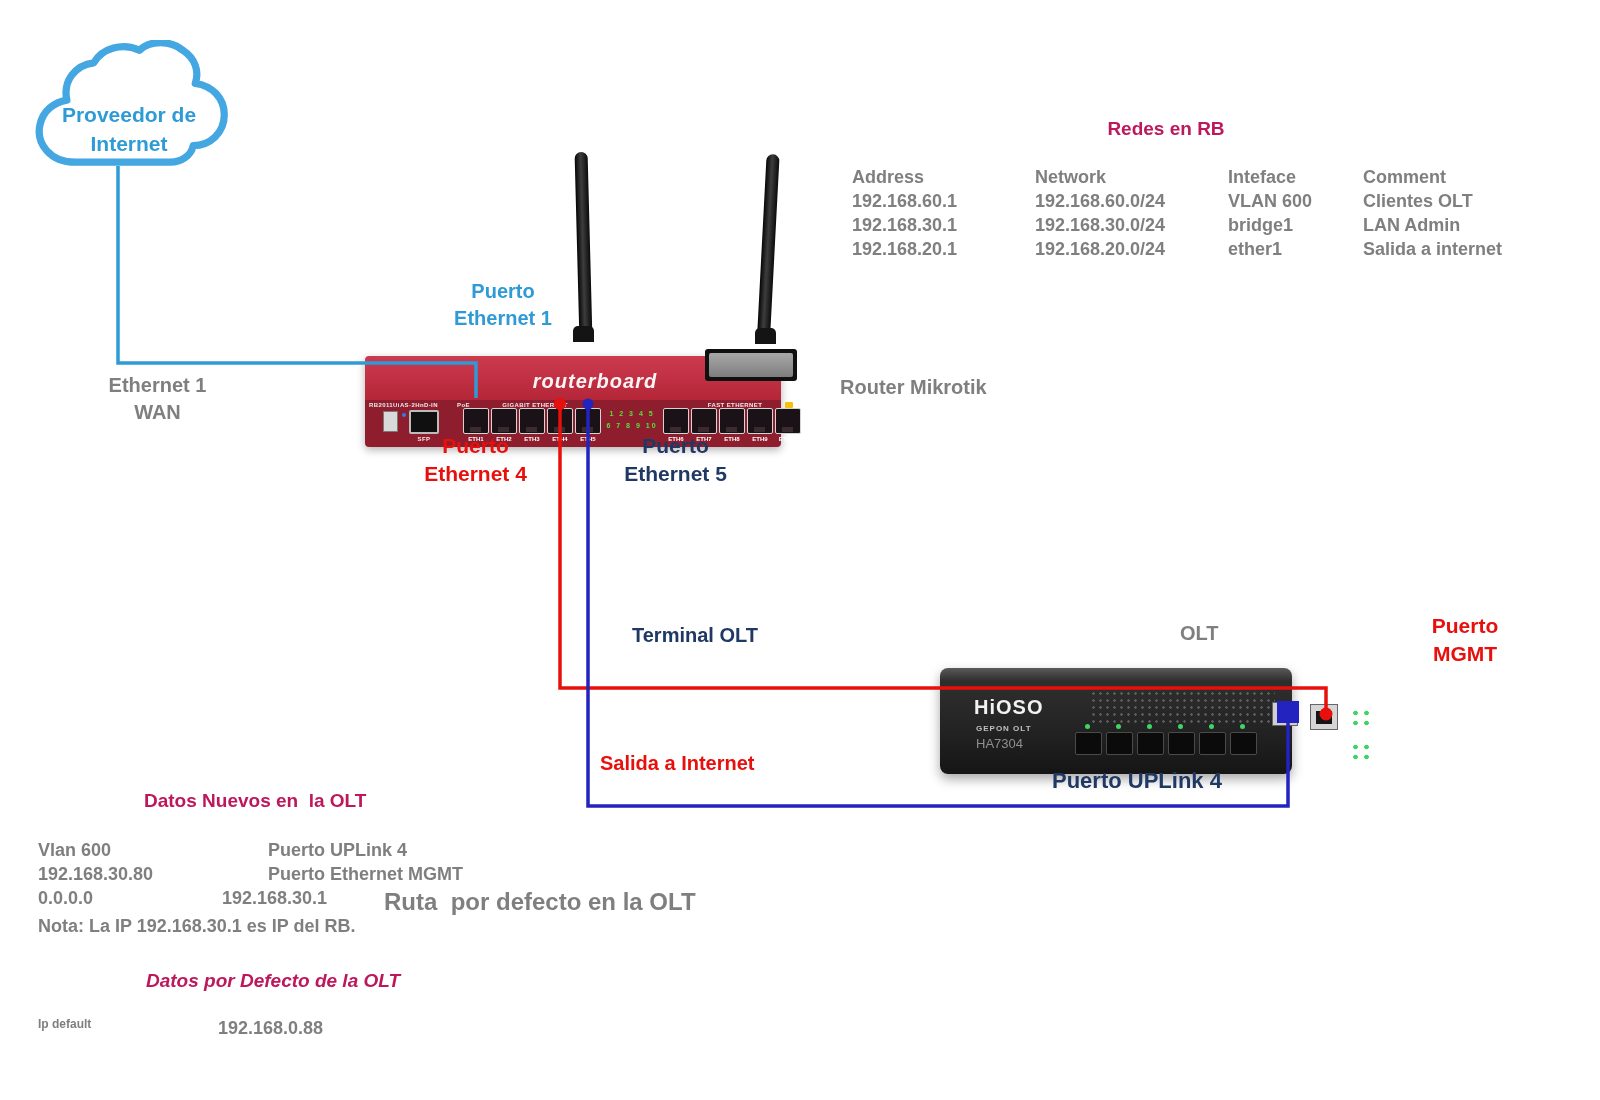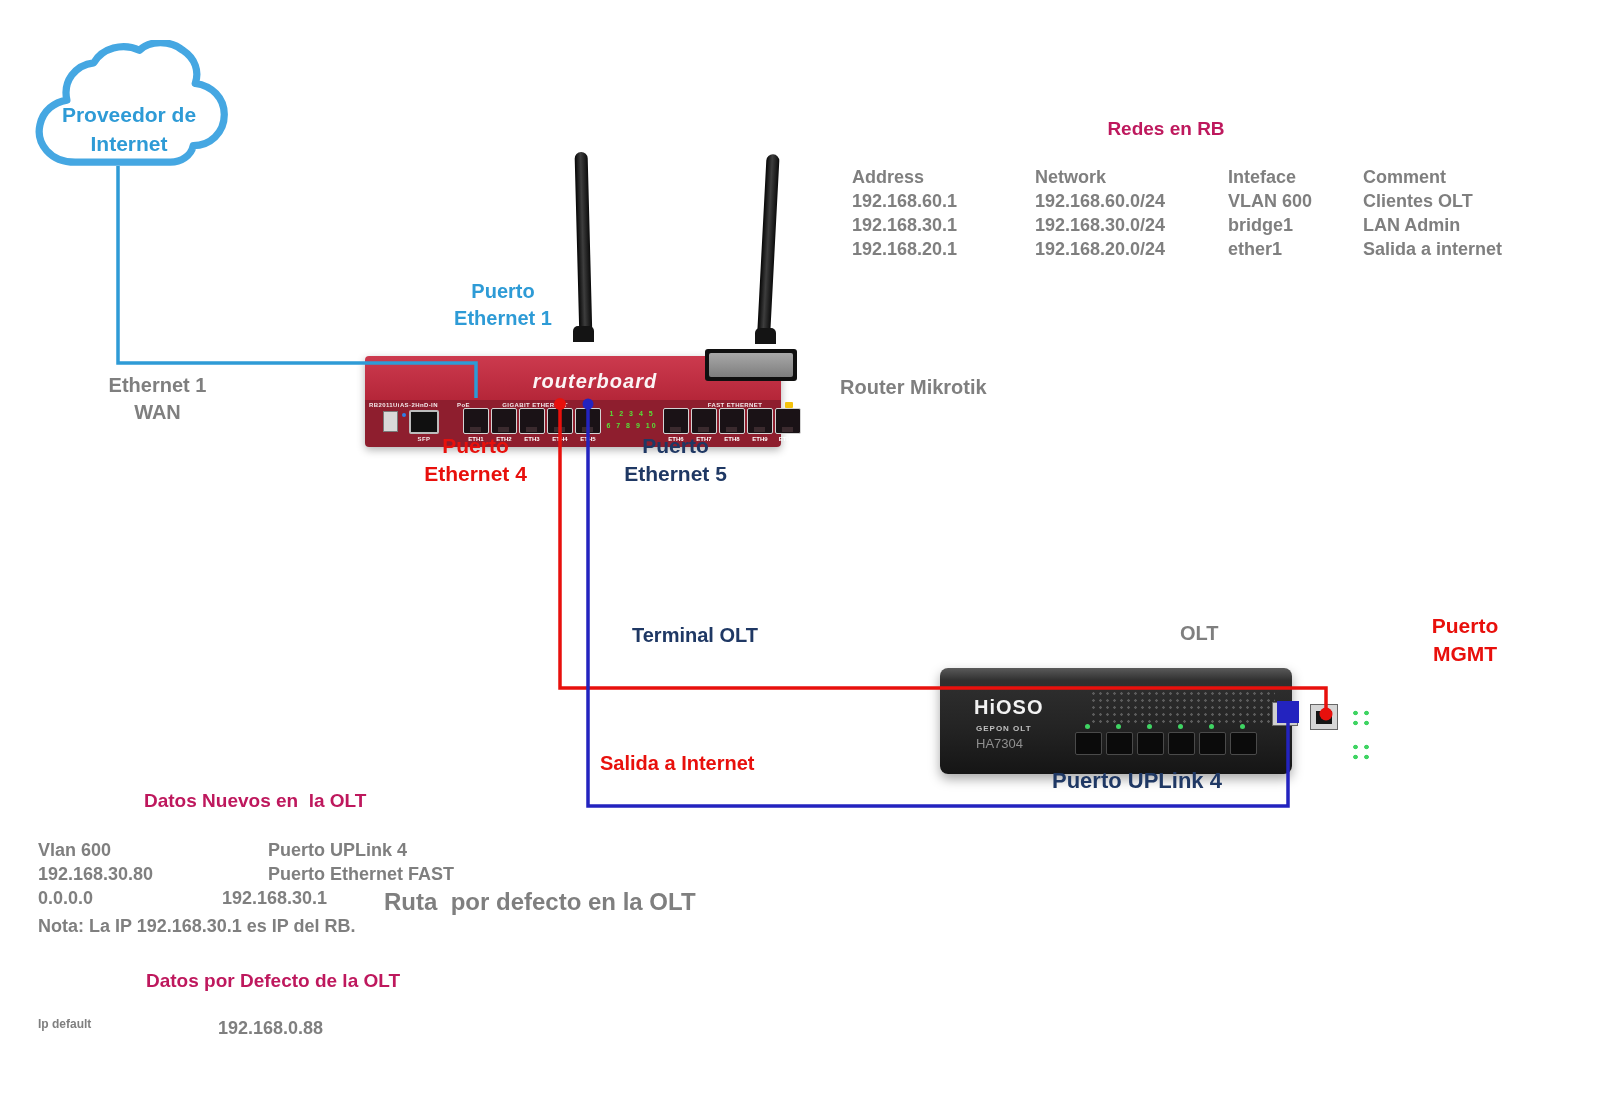--- a/index.html
+++ b/index.html
@@ -201,27 +201,27 @@
   <div class="lbl c-gray" style="left:1180px;top:620px;font-size:20px;">OLT</div>
   <div class="lbl c-red center" style="left:1405px;top:612px;width:120px;font-size:21px;">Puerto
 MGMT</div>
   <div class="lbl c-red" style="left:600px;top:750px;font-size:20px;">Salida a Internet</div>
   <div class="lbl c-navy" style="left:1052px;top:766px;font-size:22px;">Puerto UPLink 4</div>
 
   <div class="lbl c-dark" style="left:144px;top:788px;font-size:19px;">Datos Nuevos en  la OLT</div>
   <div class="lbl c-gray" style="left:38px;top:838px;font-size:18px;">Vlan 600</div>
   <div class="lbl c-gray" style="left:268px;top:838px;font-size:18px;">Puerto UPLink 4</div>
   <div class="lbl c-gray" style="left:38px;top:862px;font-size:18px;">192.168.30.80</div>
-  <div class="lbl c-gray" style="left:268px;top:862px;font-size:18px;">Puerto Ethernet FAST</div>
+  <div class="lbl c-gray" style="left:268px;top:862px;font-size:18px;">Puerto Ethernet MGMT</div>
   <div class="lbl c-gray" style="left:38px;top:886px;font-size:18px;">0.0.0.0</div>
   <div class="lbl c-gray" style="left:222px;top:886px;font-size:18px;">192.168.30.1</div>
   <div class="lbl c-gray" style="left:384px;top:886px;font-size:24px;">Ruta  por defecto en la OLT</div>
   <div class="lbl c-gray" style="left:38px;top:914px;font-size:18px;">Nota: La IP 192.168.30.1 es IP del RB.</div>
 
-  <div class="lbl c-dark" style="left:146px;top:968px;font-size:19px;">Datos por Defecto de la OLT</div>
+  <div class="lbl c-dark" style="left:146px;top:968px;font-size:19px;font-style:italic;">Datos por Defecto de la OLT</div>
   <div class="lbl c-gray" style="left:38px;top:1016px;font-size:12px;">Ip default</div>
   <div class="lbl c-gray" style="left:218px;top:1016px;font-size:18px;">192.168.0.88</div>
 
   <svg class="wires" width="1600" height="1100" viewBox="0 0 1600 1100">
     <polyline points="118,166 118,363 476,363 476,398" fill="none" stroke="#2E9BD6" stroke-width="3.5"></polyline>
     <polyline points="560,403 560,688 1326,688 1326,712" fill="none" stroke="#E8100C" stroke-width="3.5"></polyline>
     <circle cx="560" cy="404" r="6" fill="#E8100C"></circle>
     <circle cx="1326" cy="714" r="6.5" fill="#E8100C"></circle>
     <polyline points="588,403 588,806 1288,806 1288,722" fill="none" stroke="#2323BF" stroke-width="3.5"></polyline>
     <circle cx="588" cy="404" r="5.5" fill="#2323BF"></circle>

